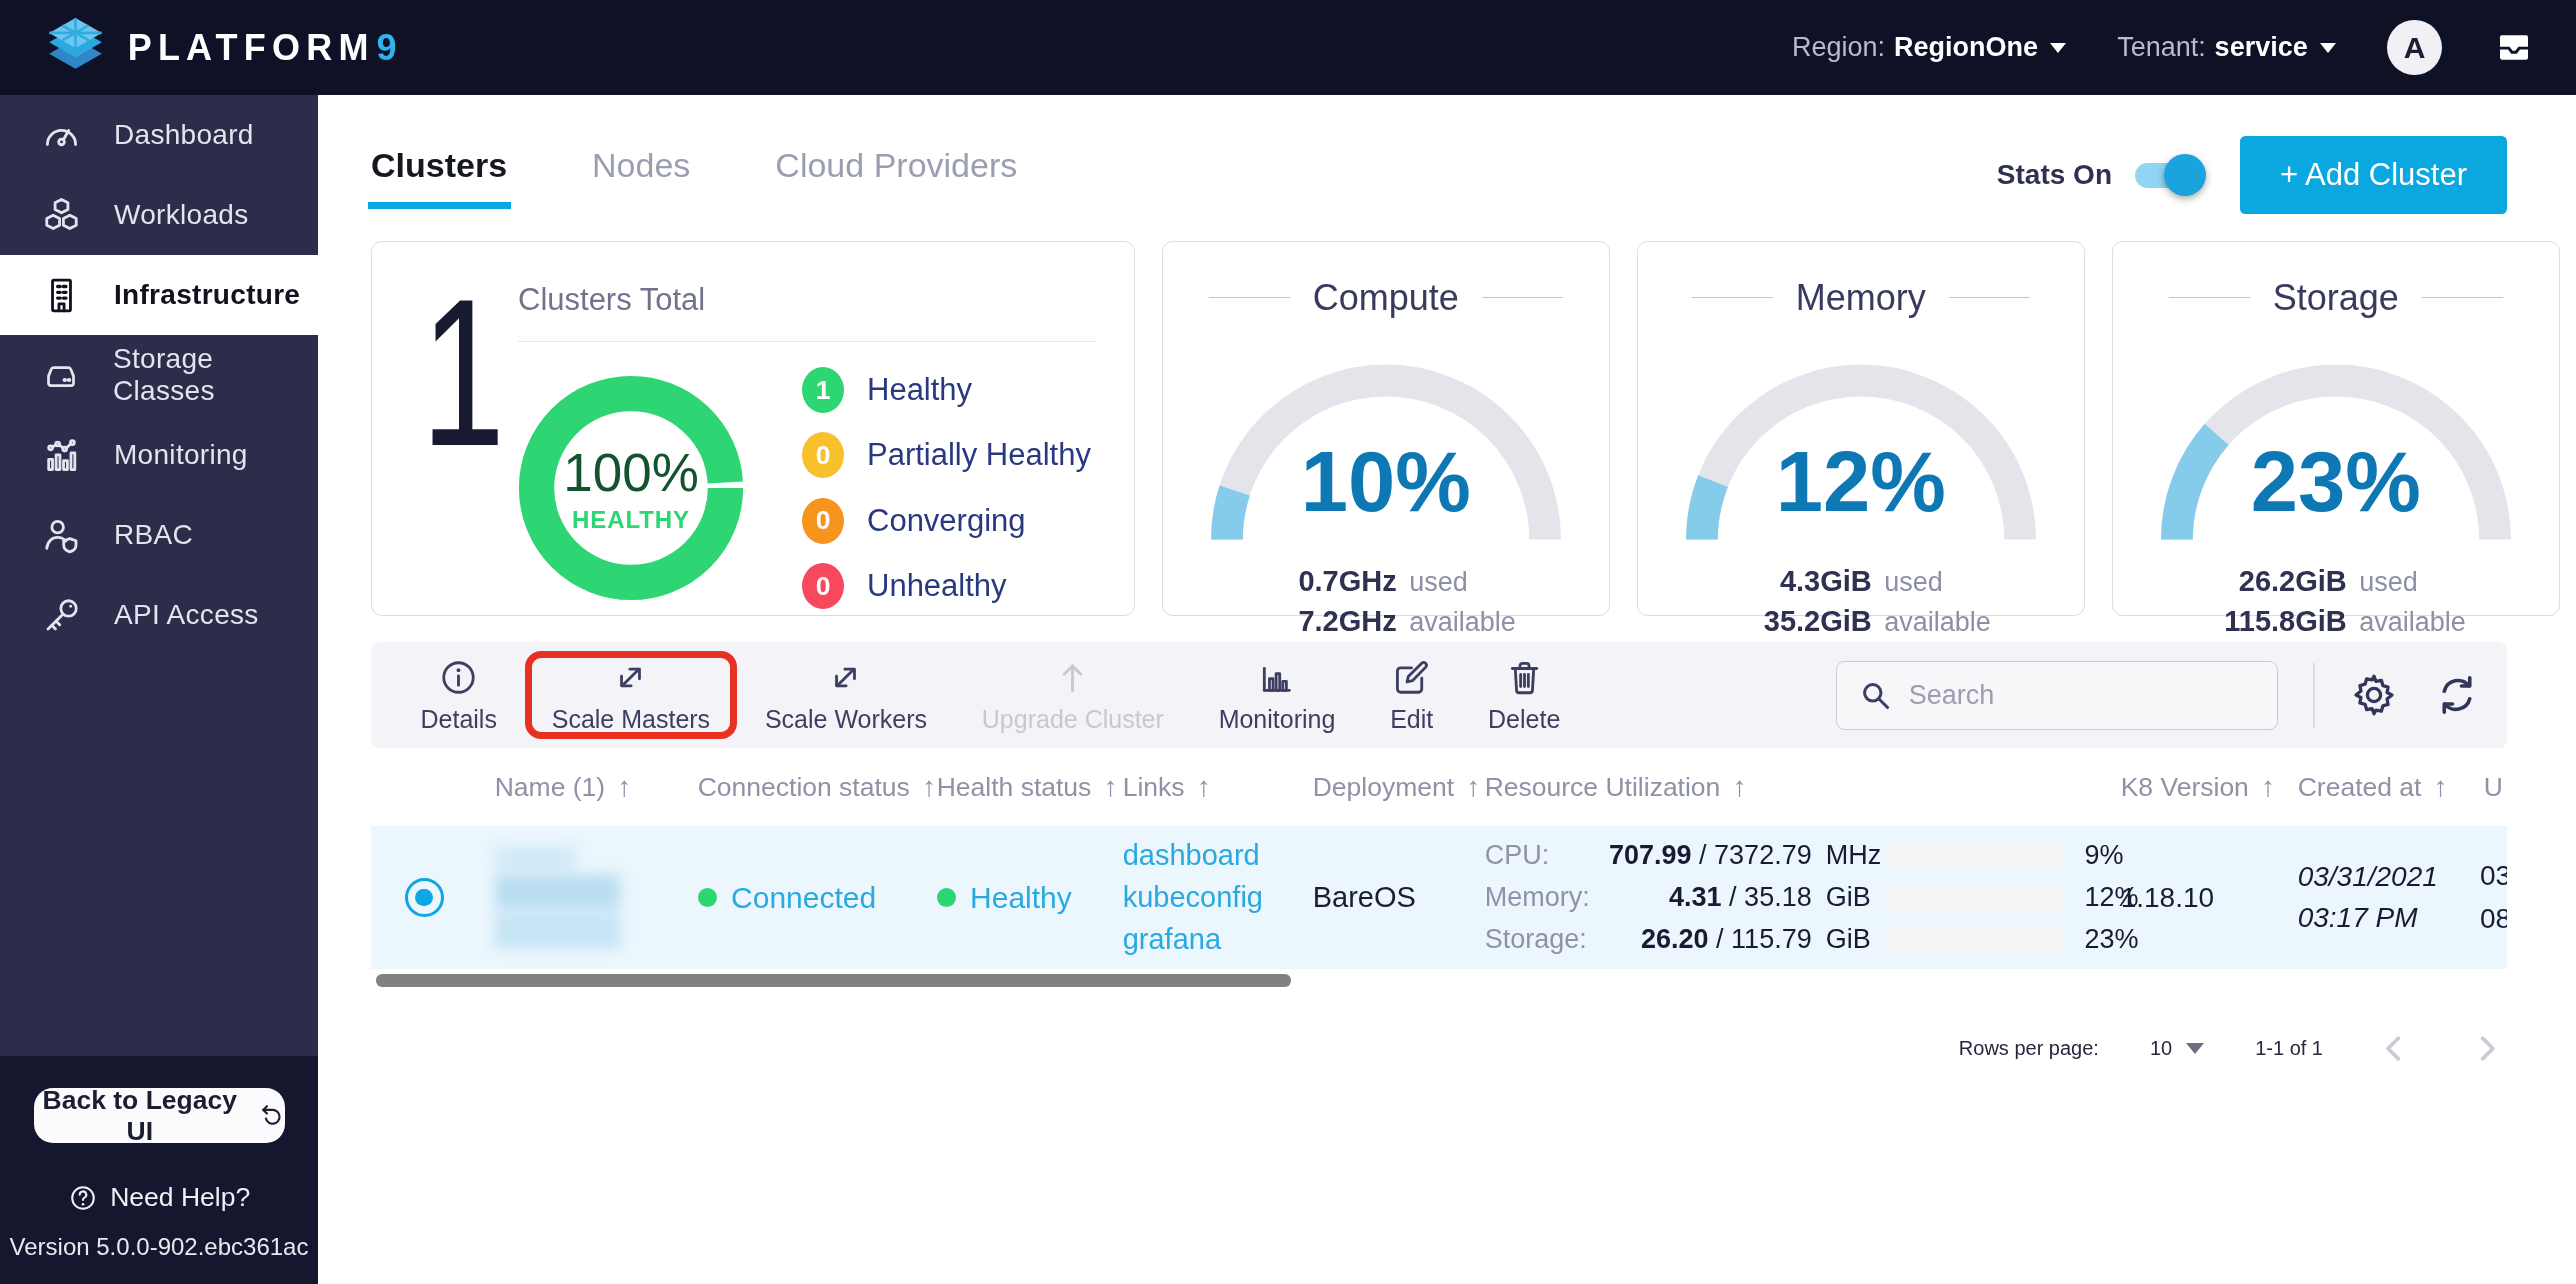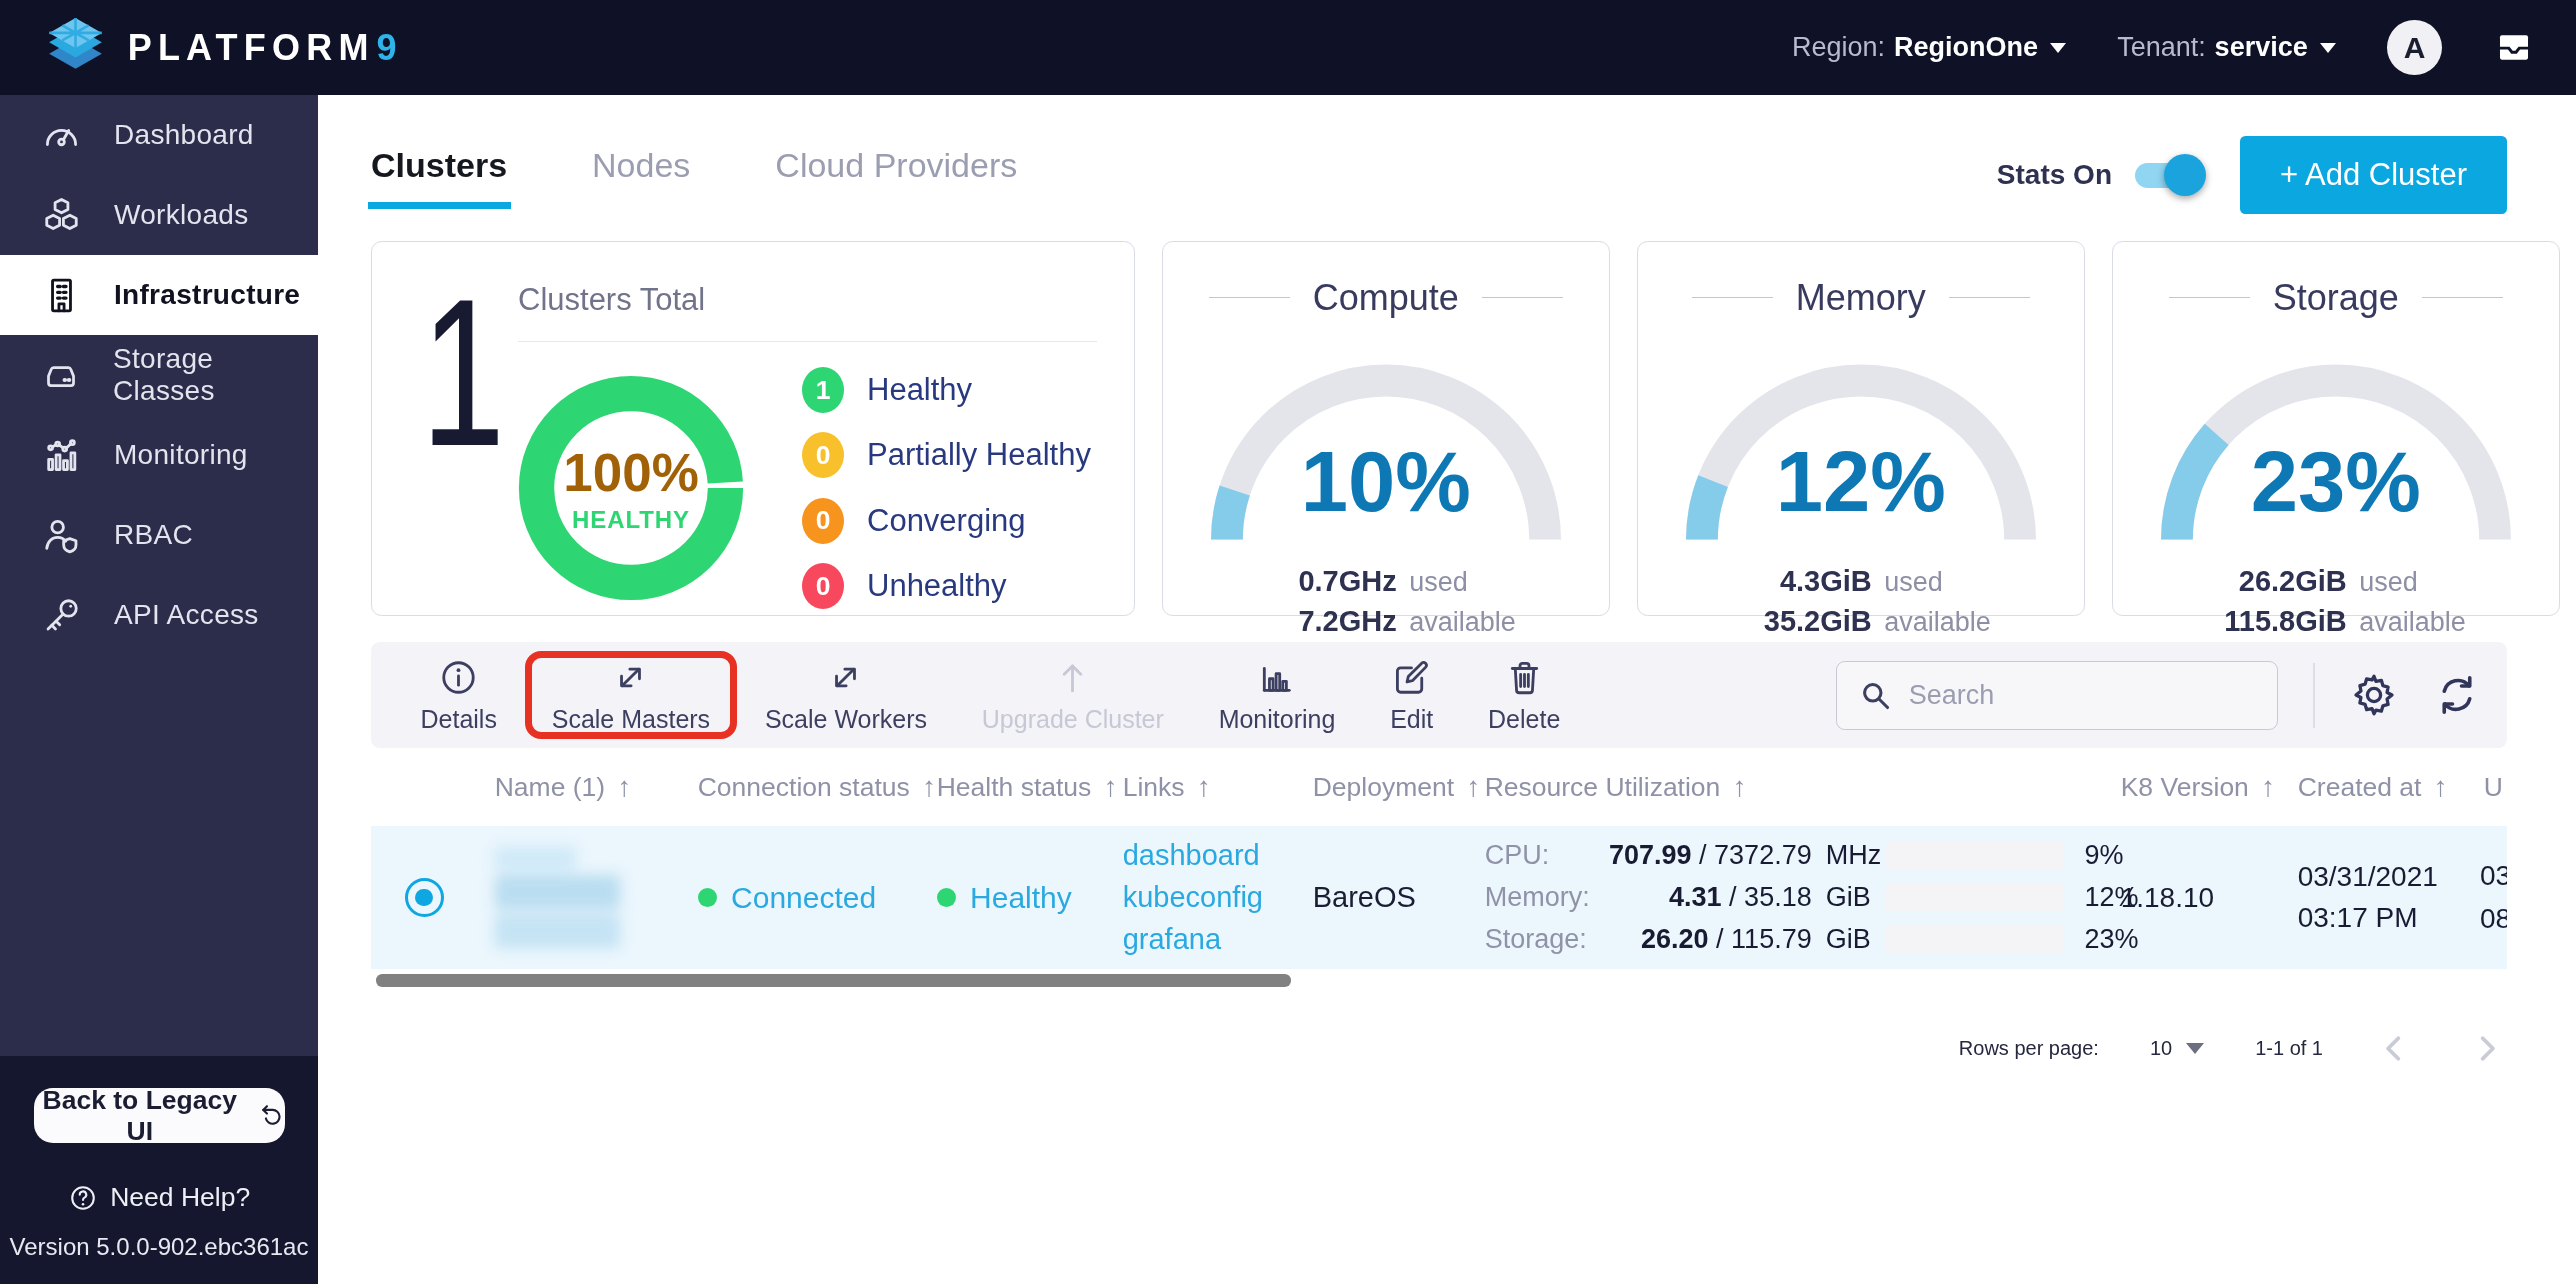--- a/index.html
+++ b/index.html
@@ -56,21 +56,21 @@
   .cards { margin:26.5px 0 0 53px; width:2189px; display:flex; gap:26.5px; }
   .card { background:#fff; border:1.8px solid #d9dbe5; border-radius:10.6px; height:375px; }
   .card-total { width:764px; display:flex; padding:26.5px 37px 0 49px; }
   .big-count { font-size:210px; line-height:1; color:#181a31; transform:scaleX(.72); transform-origin:left top; width:97px; flex:none; }
   .ct-right { flex:1; }
   .ct-title { font-size:31px; color:#70738a; margin-top:14px; }
   .ct-divider { border-bottom:1.8px solid #e6e7ee; margin-top:23px; }
   .ct-content { display:flex; align-items:center; gap:58px; margin-top:25px; }
   .donut-wrap { position:relative; width:226px; height:226px; flex:none; }
   .donut-center { position:absolute; inset:0; display:flex; flex-direction:column; align-items:center; justify-content:center; gap:3.5px; }
-  .donut-pct { font-size:53px; font-weight:700; color:#a16207; }
+  .donut-pct { font-size:53px; font-weight:400; color:#14532d; }
   .donut-label { font-size:24px; font-weight:700; letter-spacing:0.9px; color:#2ed573; }
   .legend { display:flex; flex-direction:column; gap:19.4px; }
   .legend-item { display:flex; align-items:center; gap:23px; }
   .legend-badge { width:42px; height:46px; border-radius:50%; color:#fff; font-size:26.5px; font-weight:700; display:flex; align-items:center; justify-content:center; flex:none; }
   .legend-label { font-size:31px; color:#29397f; font-weight:500; }
 
   .gauge-card { flex:1; display:flex; flex-direction:column; align-items:center; padding-top:35px; }
   .gauge-title { display:flex; align-items:center; gap:23px; }
   .tline { width:81px; height:1.8px; background:#c3c5d4; }
   .gtitle { font-size:36px; color:#383b5e; }
@@ -123,21 +123,21 @@
   .resources { display:flex; flex-direction:column; gap:10.6px; }
   .res-row { display:grid; grid-template-columns:104px 223px 57px 207px auto; align-items:center; font-size:27px; }
   .res-label { color:#9093a8; }
   .res-val { text-align:right; color:#191b32; white-space:nowrap; }
   .res-val b { font-weight:700; }
   .res-unit { padding-left:14px; color:#191b32; }
   .res-bar { width:178px; height:28px; background:#f4f4f7; border-radius:2.7px; margin-left:17.7px; overflow:hidden; }
   .res-fill { height:100%; background:#2ed573; border-radius:2.7px; }
   .res-pct { color:#191b32; padding-left:8.8px; }
   .k8 { font-size:28px; color:#191b32; }
-  .created { display:flex; flex-direction:column; gap:9px; font-size:28px; color:#191b32; }
+  .created { display:flex; flex-direction:column; gap:9px; font-size:28px; color:#191b32;font-style:italic; }
   .updated { overflow:hidden; white-space:nowrap; display:flex; flex-direction:column; gap:10.6px; font-size:28px; color:#191b32; padding-left:14px; }
   .hscrollbar { margin:5.3px 0 0 5.3px; width:915px; height:12.4px; background:#818181; border-radius:6.2px; cursor:pointer; }
 
   
   .pagination { margin:41px 0 0 53px; width:2136px; display:flex; justify-content:flex-end; align-items:center; gap:51px; font-size:20px; color:#26283f; }
   .rpp { display:flex; align-items:center; gap:14px; cursor:pointer; }
   .rpp-caret { width:0; height:0; border-left:9.7px solid transparent; border-right:9.7px solid transparent; border-top:11.5px solid #6d6f80; }
   .page-chev { width:41px; height:41px; color:#c9cbd6; cursor:pointer; }
 </style>
 </head>

